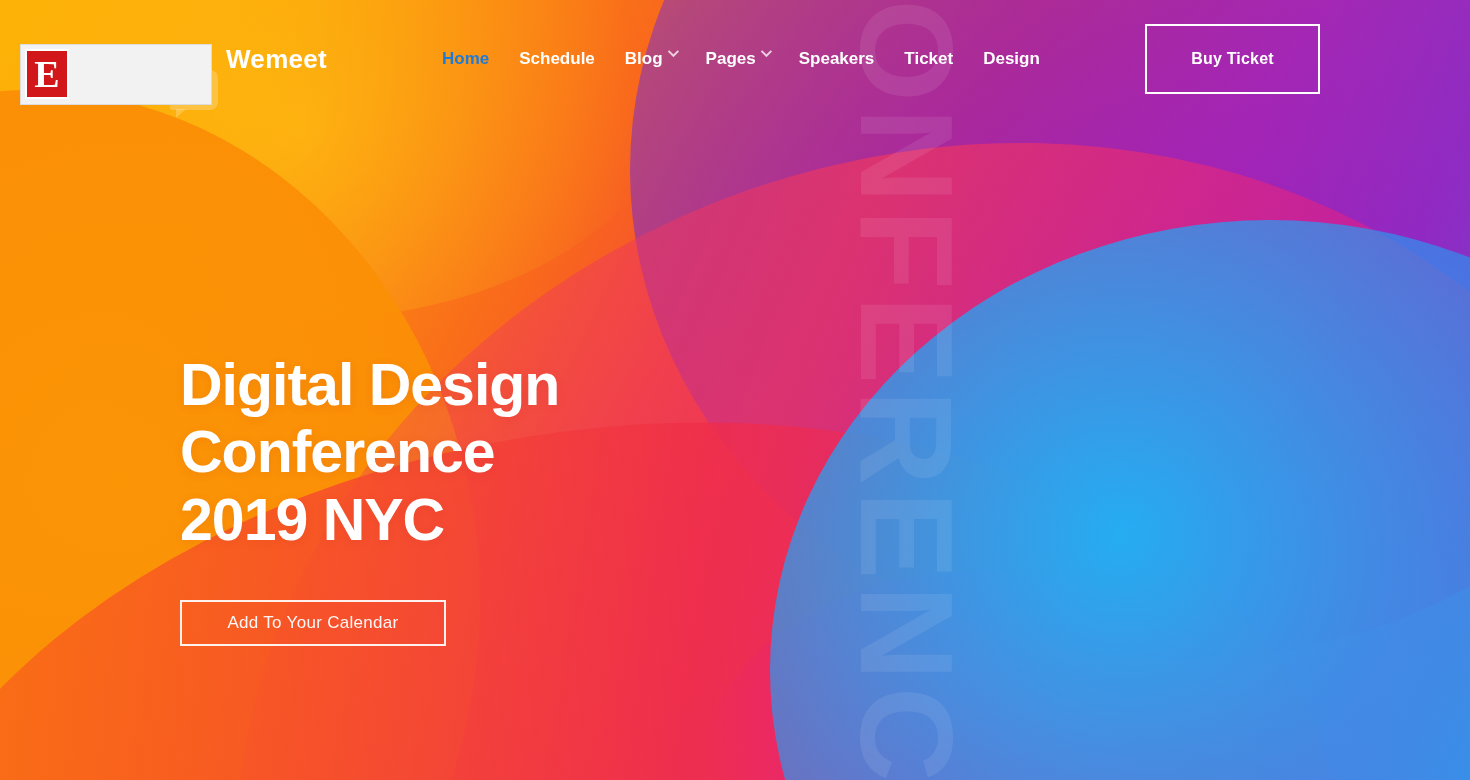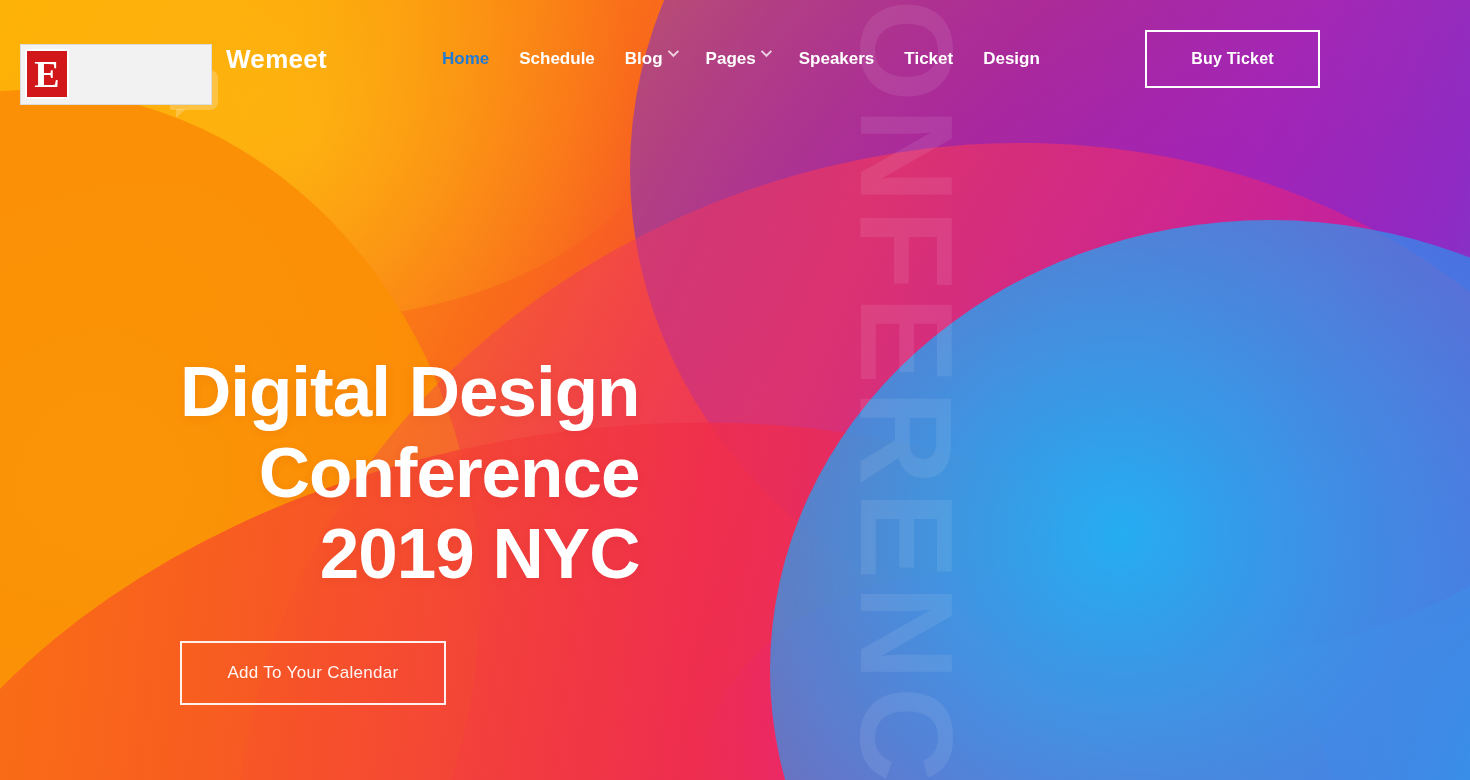--- a/index.html
+++ b/index.html
@@ -168,52 +168,51 @@
     display:inline-block;
     width:8px; height:8px;
     border-right:2px solid rgba(255,255,255,.75);
     border-bottom:2px solid rgba(255,255,255,.75);
     transform:rotate(45deg) translateY(-2px);
   }
 
   
   .buy-ticket {
     margin-left:auto;
-    width:175px; height:58px;
+    width:175px; height:70px;
     border:2px solid #ffffff;
     background:transparent;
     color:#ffffff;
     font-size:16px; font-weight:700;
     font-family:"Liberation Sans", sans-serif;
     letter-spacing:.2px;
     cursor:pointer;
     display:flex; align-items:center; justify-content:center;
     margin-right:120px;
   }
 
   
   .hero-content {
     position:absolute;
     left:180px; top:352px;
     z-index:20;
   }
   .hero-title {
-    font-size:71px;
+    font-size:59px;
     font-weight:700;
     line-height:1.14;
     color:#ffffff;
     letter-spacing:-1px;
     text-shadow:0 2px 10px rgba(180,40,30,.12);
-    text-align:right;
   }
   .hero-title .line { display:block; white-space:nowrap; }
 
   .calendar-btn {
     margin-top:46px;
-    width:266px; height:64px;
+    width:266px; height:46px;
     border:2px solid rgba(255,255,255,.92);
     background:transparent;
     color:rgba(255,255,255,.95);
     font-size:17px; font-weight:400;
     font-family:"Liberation Sans", sans-serif;
     letter-spacing:.3px;
     cursor:pointer;
     display:flex; align-items:center; justify-content:center;
   }
 </style>

